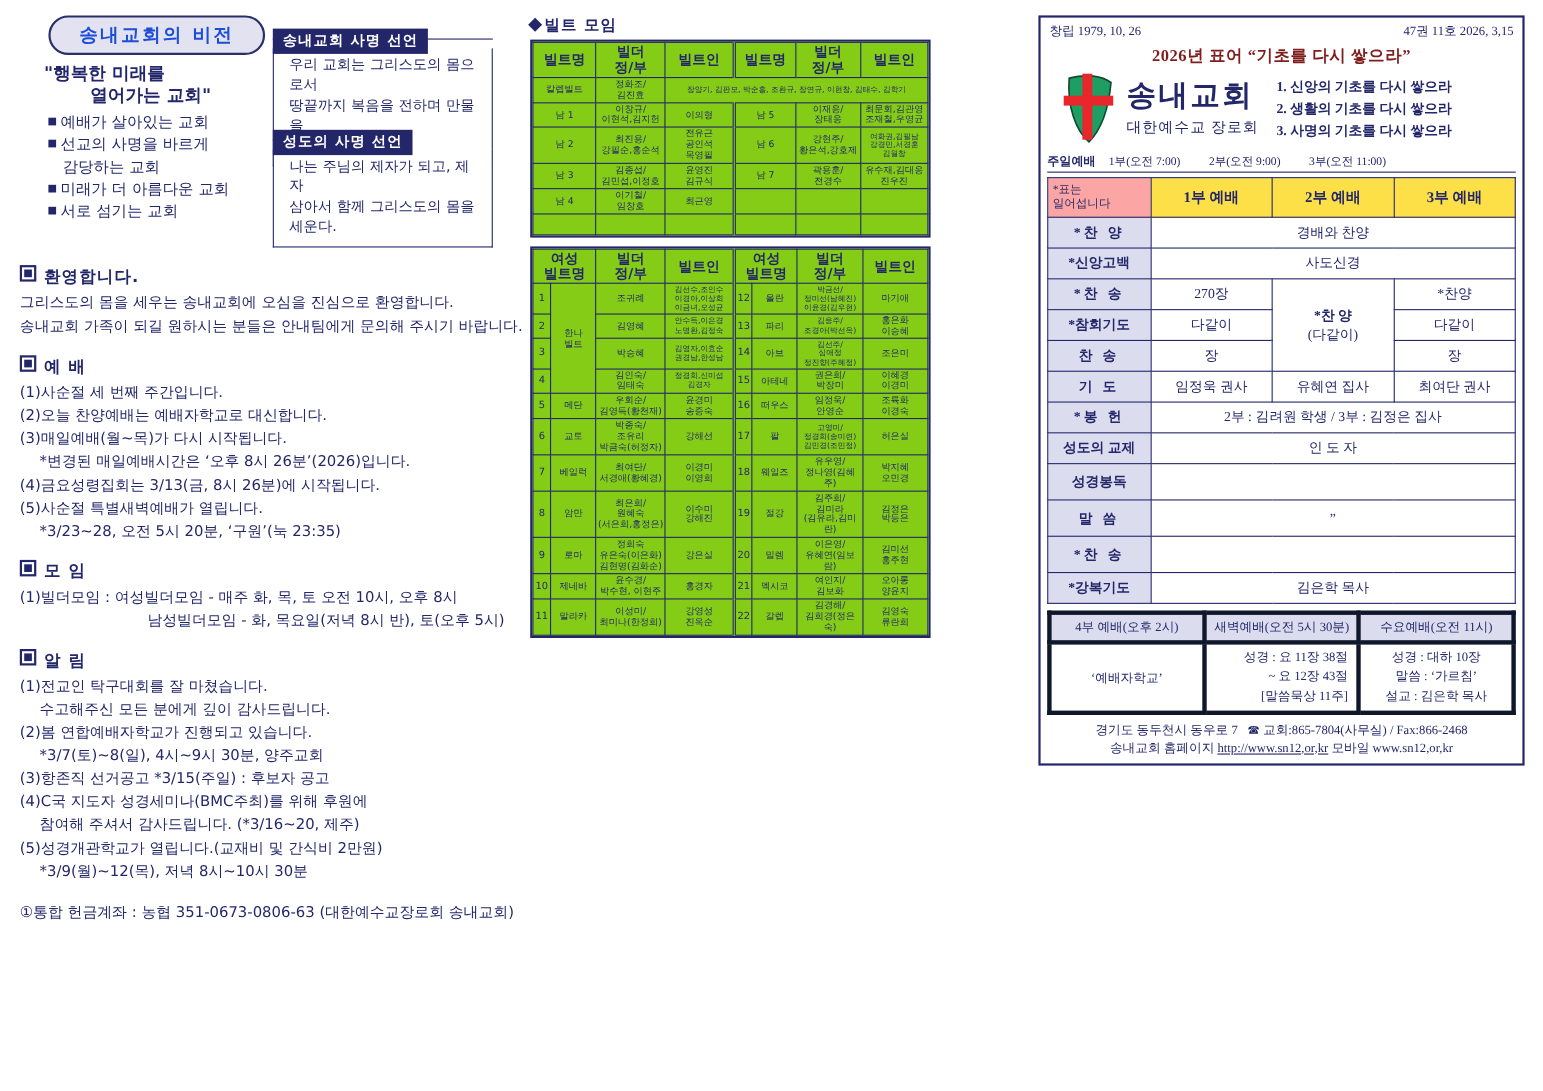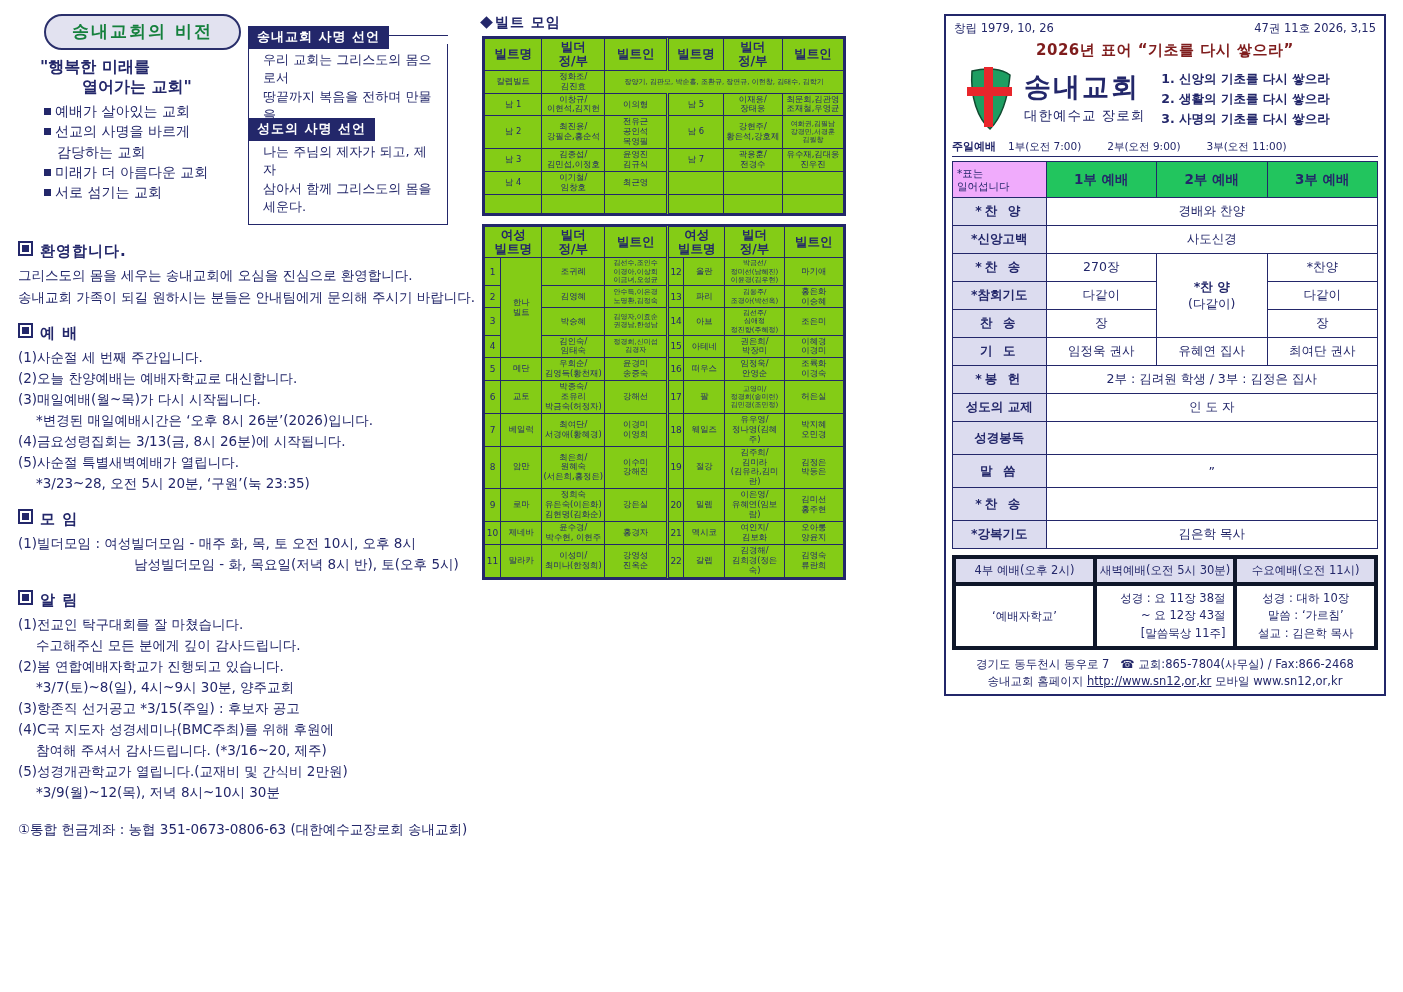--- a/index.html
+++ b/index.html
@@ -14,21 +14,21 @@
 
   
   .col-left{position:absolute;left:18px;top:14px;width:450px;}
 
   .vision-pill{
     display:inline-block;
     border:2px solid #2a2f6b;
     border-radius:22px;
     background:#e2e2f0;
     padding:4px 26px 5px 26px;
-    font-size:17px;font-weight:bold;color:#15803d;
+    font-size:17px;font-weight:bold;color:#1d4ed8;
     letter-spacing:2px;
     margin-left:26px;
   }
   .vision-quote{
     margin-top:7px;font-size:16px;font-weight:bold;color:#23276a;
     line-height:1.25;
     padding-left:22px;
   }
   .vision-quote .l2{display:block;padding-left:42px;}
   .vision-list{margin-top:4px;padding-left:26px;font-size:14px;line-height:1.45;color:#23276a;}
@@ -73,39 +73,39 @@
     padding:1px 1px;
   }
   .bt-outer{border:2.5px solid #23276a;}
   .hdr{font-size:12.5px;font-weight:bold;line-height:1.15;padding:3px 0;}
   .cellsm{font-size:8.4px;line-height:1.18;}
   .cellxs{font-size:7px;line-height:1.15;}
   .cellnum{font-size:9px;}
   .vsep{border-left:3px double #23276a !important;}
 
   
-  .col-right{position:absolute;left:944px;top:14px;width:442px;border:2.5px solid #23276a;background:#fff;padding:5px 6px 5px 6px;box-sizing:border-box;}
+  .col-right{position:absolute;left:944px;top:14px;width:442px;border:2.5px solid #23276a;background:#fff;padding:5px 6px 5px 6px;box-sizing:border-box;font-family:Liberation Serif, serif;}
   .r-top{display:flex;justify-content:space-between;font-size:11.5px;color:#23276a;padding:0 2px;}
   .r-slogan{text-align:center;font-size:15px;font-weight:bold;color:#7f1d1d;margin-top:5px;letter-spacing:0.5px;}
   .r-mid{display:flex;align-items:center;margin-top:3px;}
   .logo{width:62px;height:72px;position:relative;flex:none;margin-left:6px;}
   .r-name{margin-left:4px;}
   .r-name .big{font-size:27px;font-weight:bold;color:#23276a;letter-spacing:2px;line-height:1;}
   .r-name .sub{font-size:13.5px;color:#23276a;text-align:center;margin-top:7px;letter-spacing:1px;}
   .r-goals{margin-left:16px;font-size:12.5px;font-weight:bold;color:#23276a;line-height:1.62;}
   .r-times{display:flex;align-items:center;font-size:10.5px;color:#23276a;margin-top:4px;border-bottom:1.5px solid #23276a;padding-bottom:2px;}
   .r-times b{font-size:11px;margin-right:12px;}
   .r-times span{margin-right:26px;}
 
   table.ord{border-collapse:collapse;width:100%;table-layout:fixed;margin-top:4px;}
   table.ord td{border:1px solid #23276a;color:#23276a;text-align:center;font-size:12.5px;padding:5px 2px;}
   table.ord td.lbl{background:#dcdcef;font-weight:bold;letter-spacing:3px;}
   table.ord td.lbl.tight{letter-spacing:0px;margin-left:37px;}
-  table.ord td.hd{background:#22c55e;font-weight:bold;font-size:13.5px;}
-  table.ord td.corner{background:#f0abfc;font-size:10.5px;text-align:left;letter-spacing:0;line-height:1.2;padding-left:4px;font-weight:normal;}
+  table.ord td.hd{background:#fde047;font-weight:bold;font-size:13.5px;}
+  table.ord td.corner{background:#fca5a5;font-size:10.5px;text-align:left;letter-spacing:0;line-height:1.2;padding-left:4px;font-weight:normal;}
 
   table.ord2{border-collapse:collapse;width:100%;table-layout:fixed;margin-top:6px;}
   table.ord2 td{border:4px solid #0f172a;color:#23276a;text-align:center;font-size:11.5px;padding:4px 2px;vertical-align:middle;}
   table.ord2 td.hd{background:#dcdcef;font-weight:normal;}
   table.ord2 td.bodycell{font-size:11.5px;line-height:1.5;text-align:right;padding-right:8px;}
   table.ord2 td.bodycell.left{text-align:center;padding-left:8px;}
   .r-foot{font-size:11.5px;color:#23276a;margin-top:6px;line-height:1.45;text-align:center;}
   .r-foot .u{text-decoration:underline;}
 </style>
 </head>

